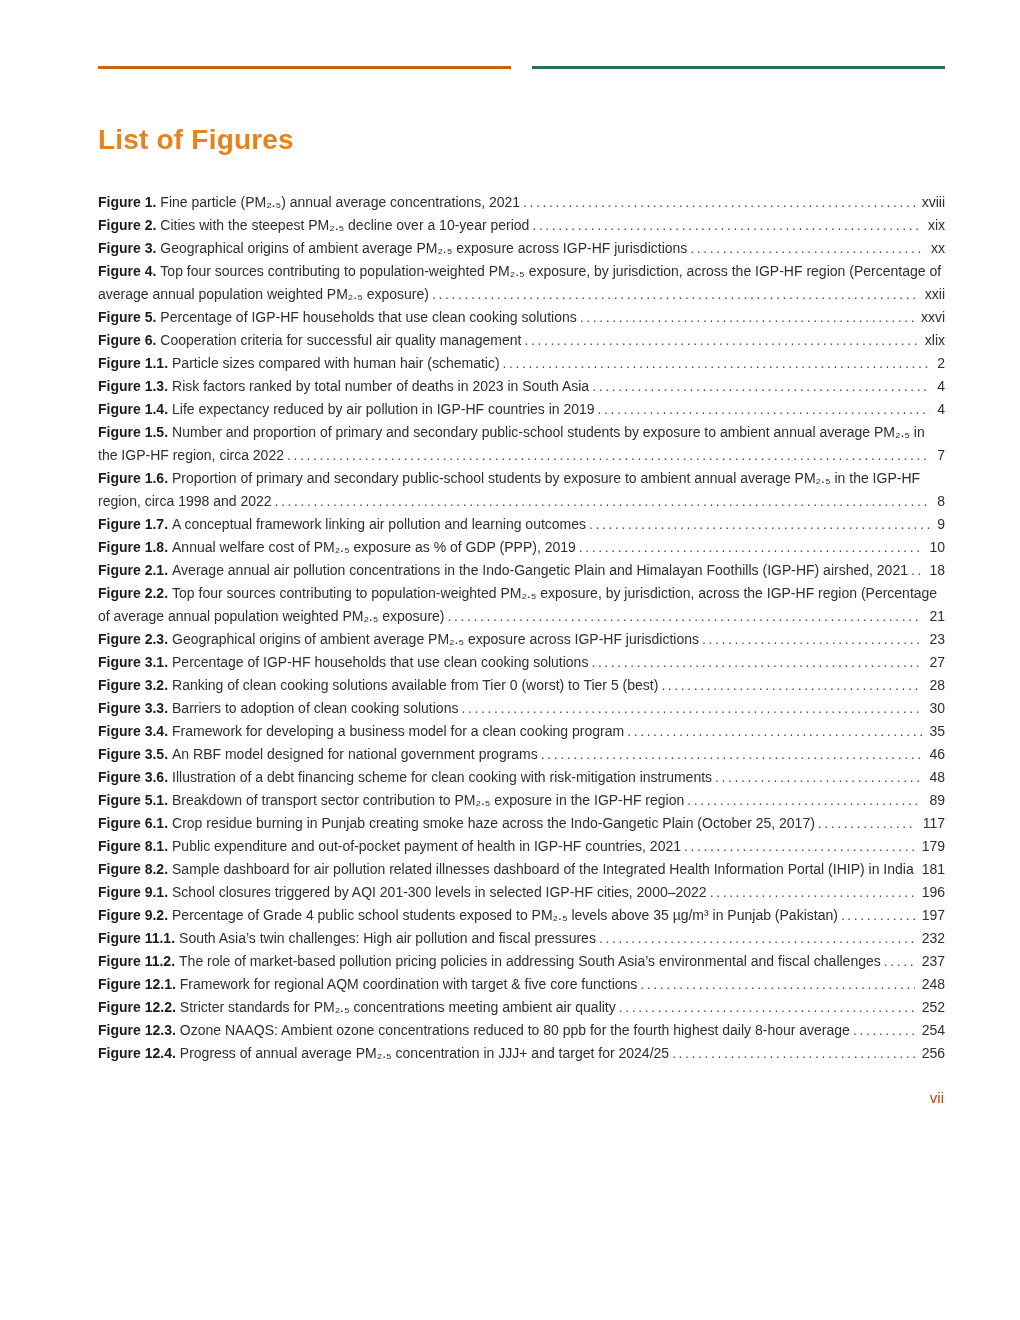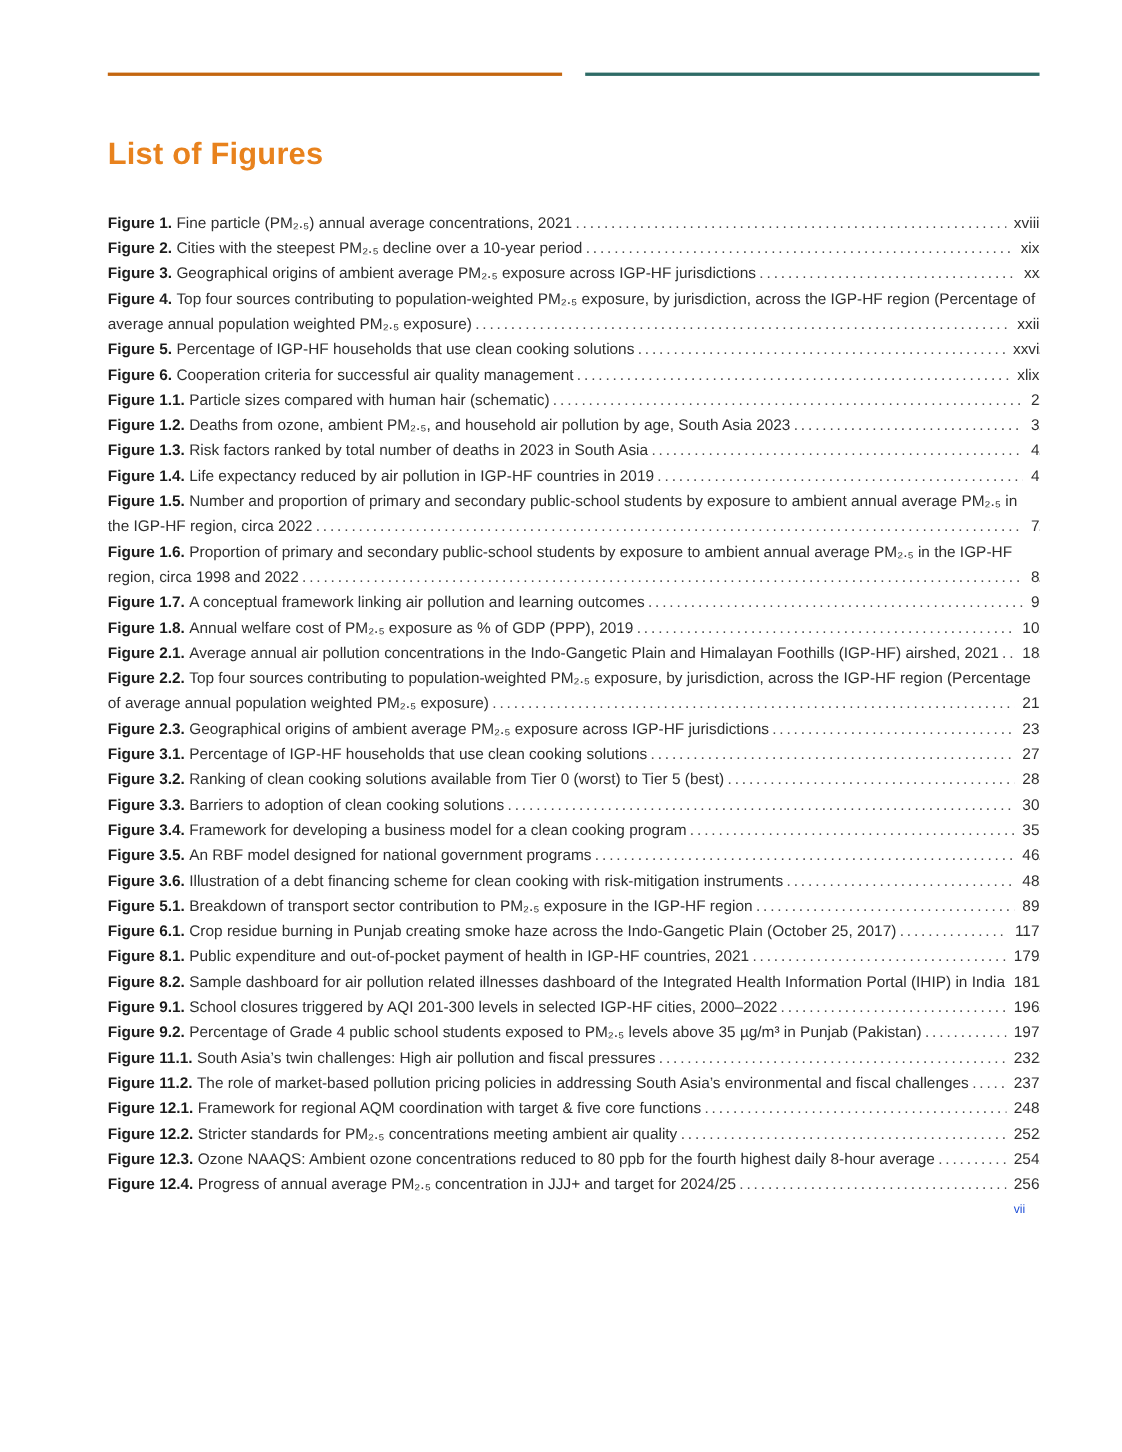--- a/index.html
+++ b/index.html
@@ -66,24 +66,24 @@
     position: absolute;
     right: 0;
     bottom: 0;
     background: #ffffff;
     padding-left: 7px;
     color: #2f2f2f;
     text-align: center;
   }
   .folio {
     position: absolute;
-    right: 88px;
+    right: 76px;
     bottom: 40px;
-    font-size: 11px;
-    color: #1d4ed8;
+    font-size: 15px;
+    color: #c2410c;
   }
 </style>
 </head>
 <body>
 
 <div class="page">
 
   <header class="rules">
     <div class="rule" style="background: rgb(196, 102, 15);"></div>
     <div class="rule" style="background: rgb(46, 107, 102);"></div>
@@ -120,24 +120,20 @@
   <div class="entry">
     <span class="entry-label">Figure 6.</span><span class="entry-text">Cooperation criteria for successful air quality management</span><span class="dots"></span>
     <span class="entry-page">xlix</span>
   </div>
 
   <div class="entry">
     <span class="entry-label">Figure 1.1.</span><span class="entry-text">Particle sizes compared with human hair (schematic)</span><span class="dots"></span>
     <span class="entry-page">2</span>
   </div>
 
-  <div class="entry">
-    <span class="entry-label">Figure 1.2.</span><span class="entry-text">Deaths from ozone, ambient PM₂.₅, and household air pollution by age, South Asia 2023</span><span class="dots"></span>
-    <span class="entry-page">3</span>
-  </div>
 
   <div class="entry">
     <span class="entry-label">Figure 1.3.</span><span class="entry-text">Risk factors ranked by total number of deaths in 2023 in South Asia</span><span class="dots"></span>
     <span class="entry-page">4</span>
   </div>
 
   <div class="entry">
     <span class="entry-label">Figure 1.4.</span><span class="entry-text">Life expectancy reduced by air pollution in IGP-HF countries in 2019</span><span class="dots"></span>
     <span class="entry-page">4</span>
   </div>

